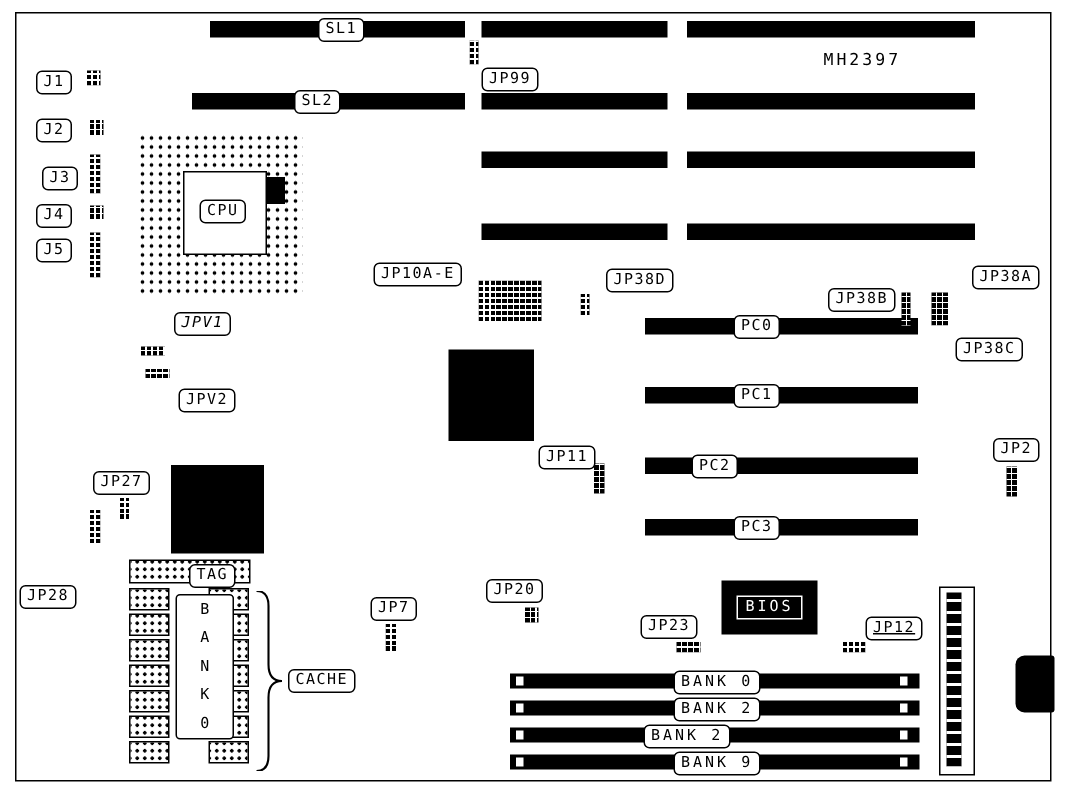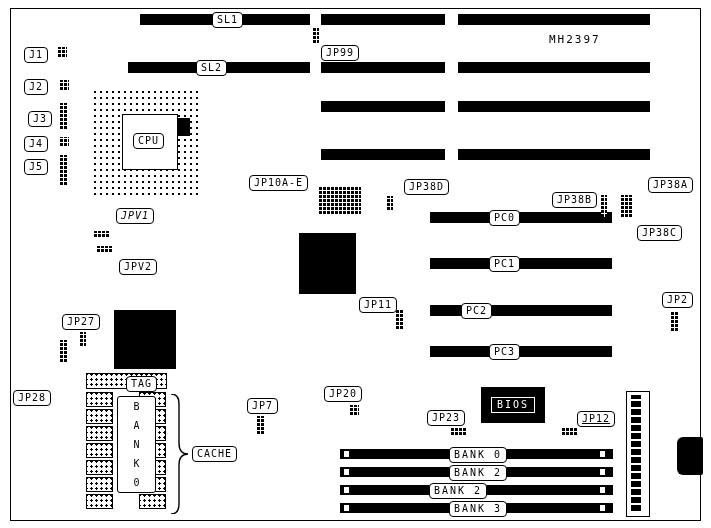--- a/index.html
+++ b/index.html
@@ -169,20 +169,20 @@
   <div class="lbl" style="left:449px;top:465px;letter-spacing:2px;">BANK 2</div>
   <div class="simm" style="top:485px;">
     <span class="clip" style="left:4px;"></span>
     <span class="clip" style="right:8px;"></span>
   </div>
   <div class="lbl" style="left:429px;top:483px;letter-spacing:2px;">BANK 2</div>
   <div class="simm" style="top:503px;">
     <span class="clip" style="left:4px;"></span>
     <span class="clip" style="right:8px;"></span>
   </div>
-  <div class="lbl" style="left:449px;top:501px;letter-spacing:2px;">BANK 3</div>
+  <div class="lbl" style="left:449px;top:501px;letter-spacing:2px;">BANK 9</div>
 
   <div class="pwr" style="left:626px;top:391px;width:22px;height:124px;">
     <span class="pins"></span>
   </div>
 
   <div class="din" style="left:677px;top:437px;width:26px;height:38px;"></div>
 </div>
 
 </body></html>

